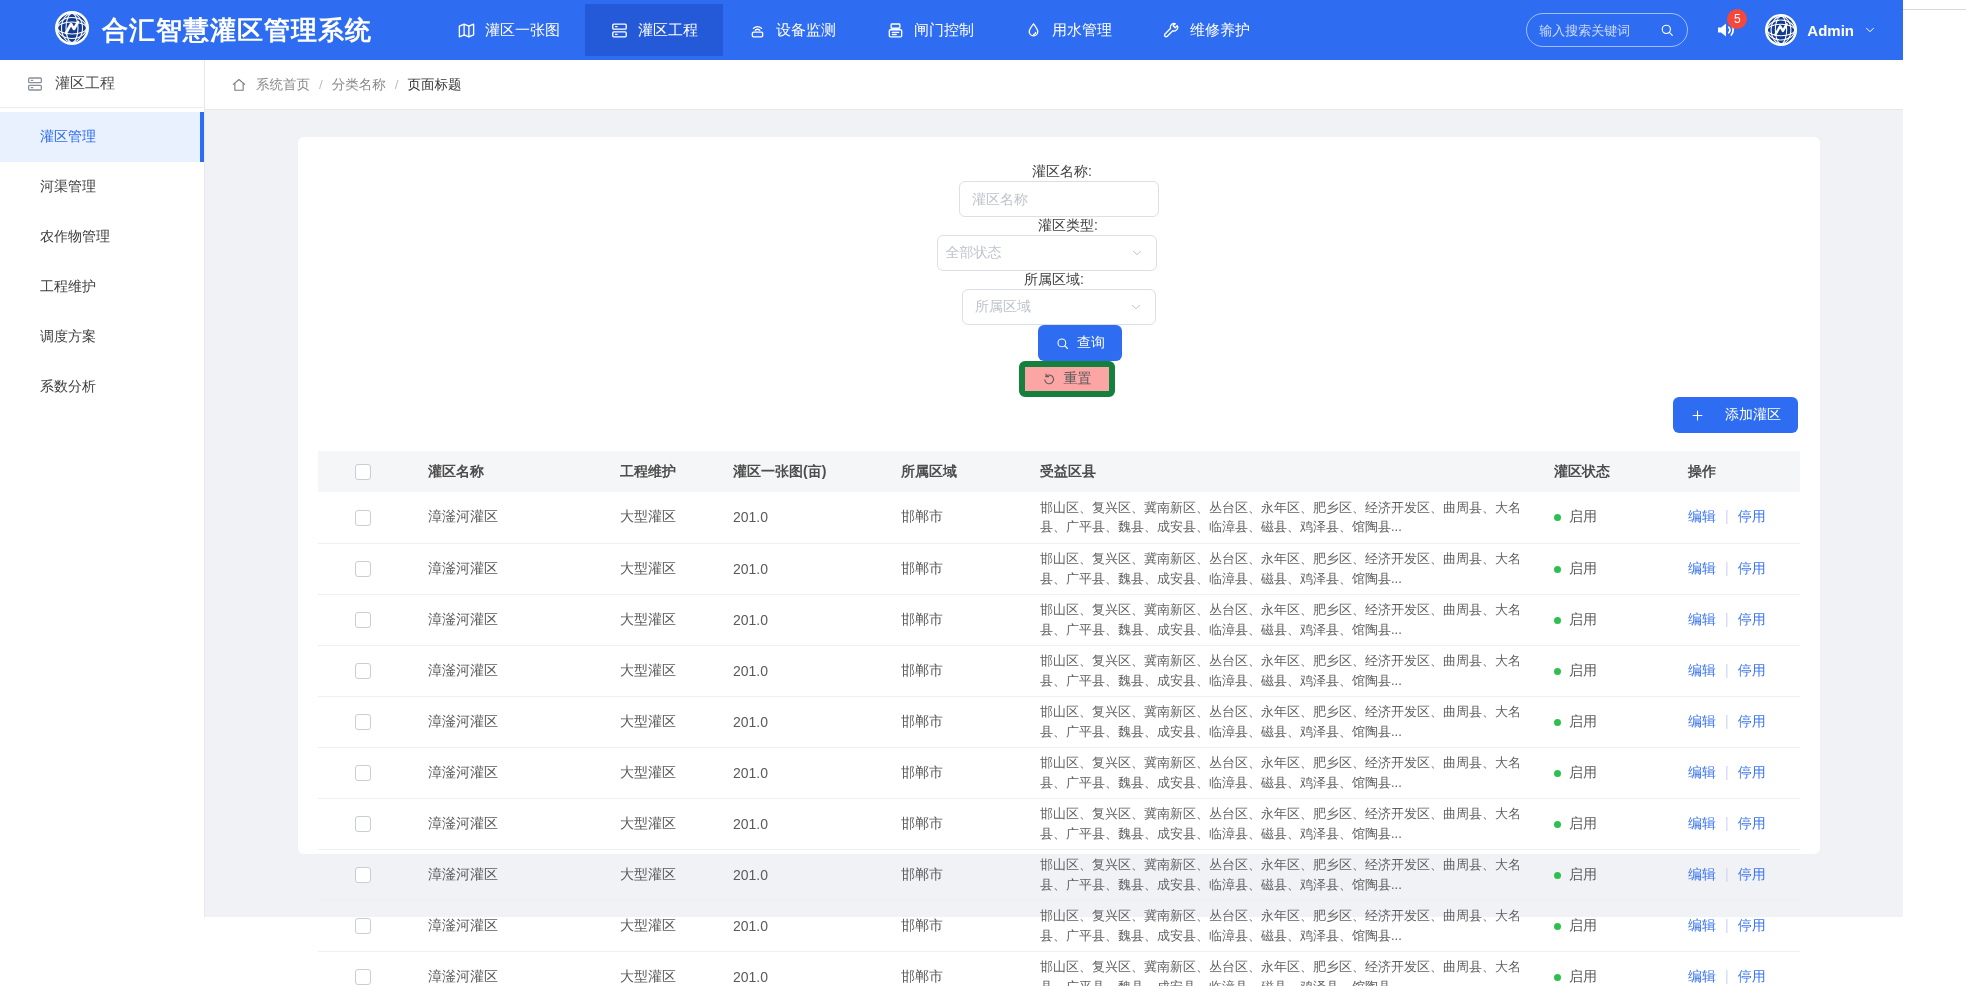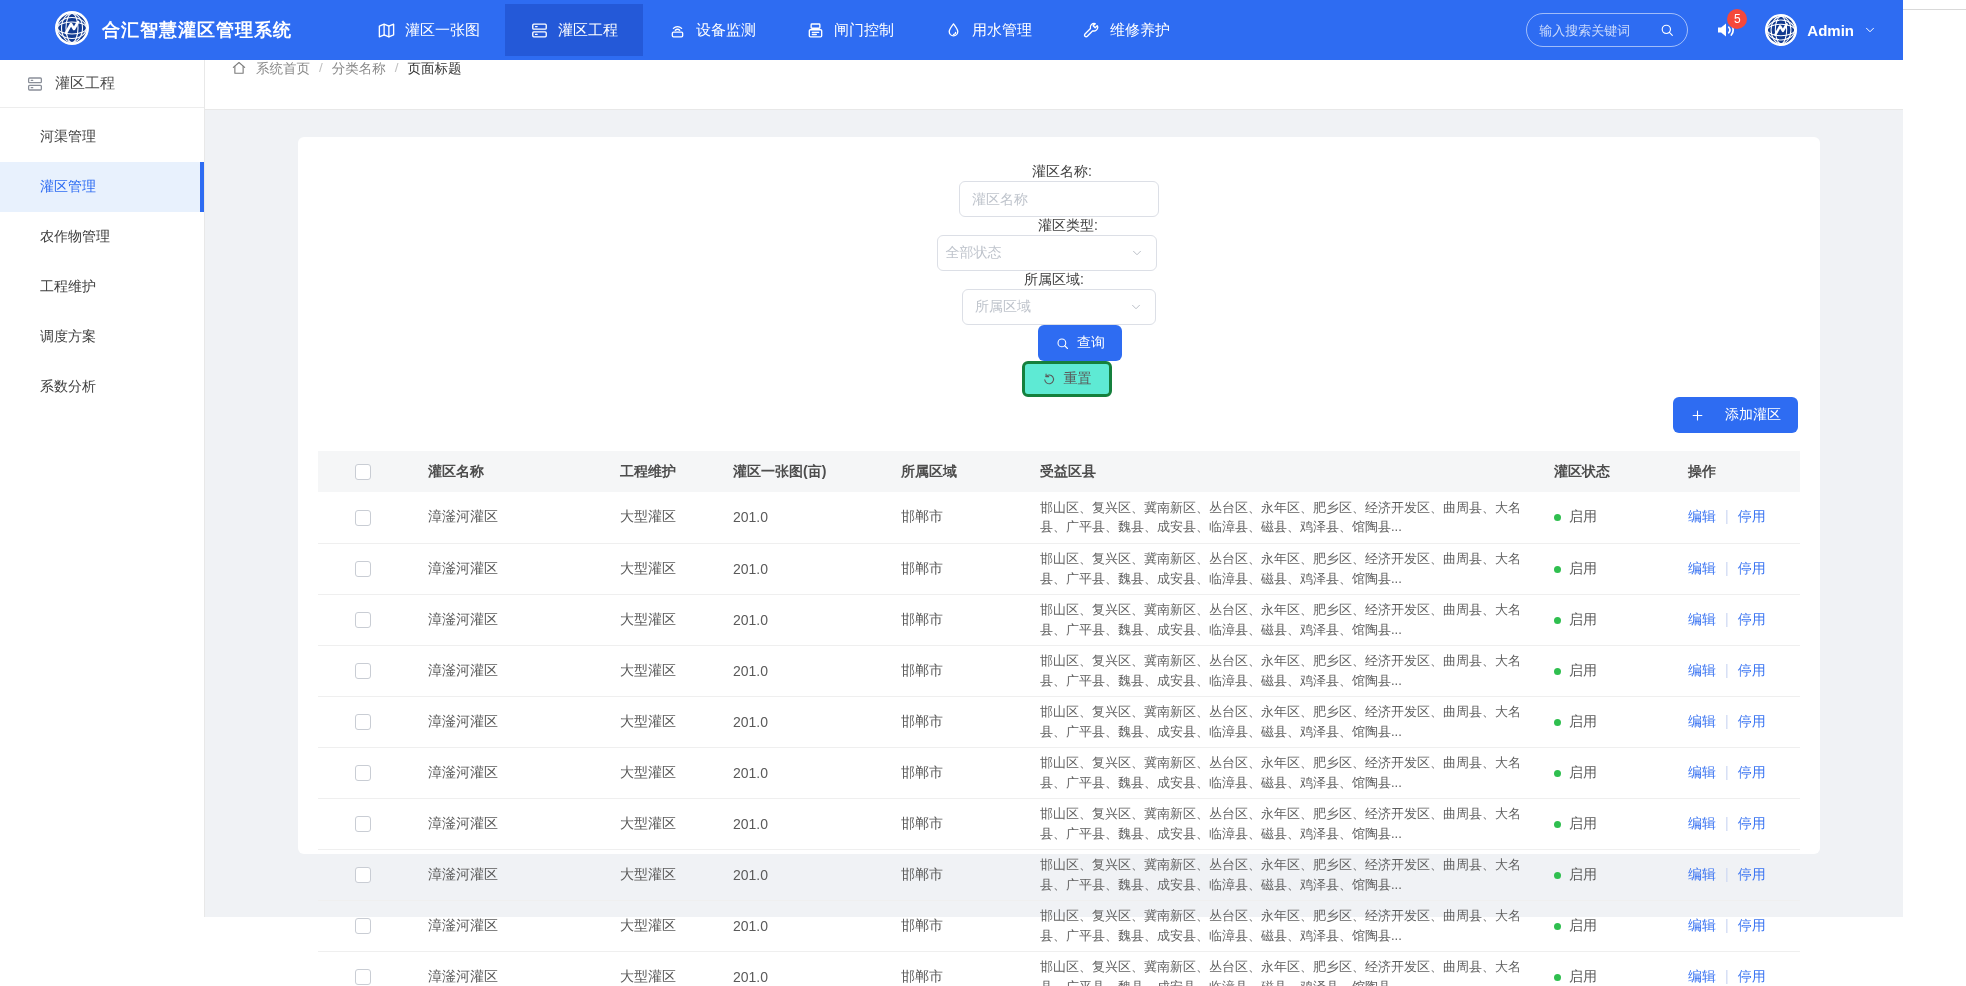--- a/index.html
+++ b/index.html
@@ -9,21 +9,21 @@
   .app { width:1903px; position:absolute; left:0; top:0; }
 
   
   .chrome-strip { height:10px; background:#fff; border-bottom:1px solid #d9d9d9; position:relative; }
   .chrome-tab { position:absolute; left:0; top:0; width:238px; height:11px; background:#fff;
     border-right:1px solid #d9d9d9; border-bottom-right-radius:8px; }
 
   
   .navbar { height:60px; background:#2e6cf2; display:flex; align-items:center; padding:0 26px 0 54px; }
   .brand { display:flex; align-items:center; gap:12px; margin-right:60px; }
-  .brand-title { color:#fff; font-size:18px; font-weight:bold; letter-spacing:1px; white-space:nowrap; }
+  .brand-title { color:#fff; font-size:26px; font-weight:bold; letter-spacing:1px; white-space:nowrap; }
   .nav-menu { display:flex; height:52px; }
   .nav-item { display:flex; align-items:center; gap:9px; padding:0 25px; color:#fff; font-size:15px;
     cursor:pointer; white-space:nowrap; }
   .nav-item.active { background:#2459d8; }
   .nav-item .ic { width:19px; height:19px; }
   .nav-right { margin-left:auto; display:flex; align-items:center; gap:26px; }
   .search-pill { width:162px; height:34px; border:1px solid rgba(255,255,255,.55); border-radius:17px;
     display:flex; align-items:center; padding:0 12px; gap:8px; }
   .search-pill input { flex:1; min-width:0; background:transparent; border:none; outline:none;
     color:#fff; font-size:13px; font-family:inherit; }
@@ -45,21 +45,21 @@
     border-bottom:1px solid #ededed; color:#4a4a4a; font-size:15px; }
   .side-header .ic { width:18px; height:18px; color:#8a8f99; }
   .side-menu { padding-top:4px; }
   .side-item { height:50px; display:flex; align-items:center; padding-left:40px; font-size:14px;
     color:#3d3d3d; cursor:pointer; position:relative; }
   .side-item.active { background:#e8f1fd; color:#2e6cf2; }
   .side-item.active::after { content:''; position:absolute; right:0; top:0; bottom:0; width:4px; background:#2e6cf2; }
 
   .main { flex:1; min-width:0; display:flex; flex-direction:column; background:#f0f2f5; }
   .breadcrumb { height:50px; flex:none; background:#fff; border-bottom:1px solid #e8e8e8;
-    display:flex; gap:9px; padding-left:26px; font-size:13.5px; color:#8a8a8a; }
+    display:flex; align-items:center; gap:9px; padding-left:26px; font-size:13.5px; color:#8a8a8a; }
   .breadcrumb .ic { width:16px; height:16px; color:#7c7c7c; }
   .crumb { color:#8a8a8a; cursor:pointer; }
   .crumb.current { color:#333; cursor:default; }
   .crumb-sep { color:#c0c0c0; }
 
   .content { flex:1; position:relative; }
   .card { position:absolute; left:93px; top:27px; width:1522px; height:717px; background:#fff;
     border-radius:6px; padding:0 20px; }
 
   
@@ -70,21 +70,21 @@
   .f-input::placeholder { color:#bfc4cc; }
   .sel { height:36px; border:1px solid #dcdfe6; border-radius:6px; display:flex; align-items:center;
     justify-content:space-between; padding:0 12px; color:#bfc4cc; font-size:14px; cursor:pointer; background:#fff; }
   .sel .ic { width:14px; height:14px; color:#b9bec6; }
   .sel-type { width:220px; margin-right:25px;padding-left:8px; }
   .sel-region { width:194px; }
   .btn { height:36px; border-radius:6px; font-size:14px; display:inline-flex; align-items:center; gap:7px;
     padding:0 17px; cursor:pointer; border:none; white-space:nowrap; font-family:inherit; }
   .btn .ic { width:15px; height:15px; }
   .btn-primary { background:#2e6cf2; color:#fff; }
-  .btn-ghost { background:#5eead4; border:3px solid #15803d; color:#5a5a5a; }
+  .btn-ghost { background:#fca5a5; border:6px solid #15803d; color:#5a5a5a; }
   .btn-query { margin-left:42px; }
   .btn-reset { margin-left:15px; }
   .btn-add { margin-left:auto; margin-right:2px;gap:20px; }
 
   
   table { width:100%; border-collapse:collapse; table-layout:fixed; margin-top:18px; }
   thead th { background:#f5f6f7; height:41px; font-size:14px; color:#4d4d4d; font-weight:bold;
     text-align:left; padding-left:20px; white-space:nowrap; overflow:visible; }
   thead th.c-check, tbody td.c-check { padding-left:0; text-align:center; }
   tbody td { height:51px; border-bottom:1px solid #efefef; font-size:14px; color:#5a5a5a;
@@ -243,25 +243,25 @@
           <span id="side-header-icon" style="display:flex">
               <svg class="ic" viewBox="0 0 24 24" fill="none" stroke="currentColor" stroke-width="1.7" stroke-linecap="round" stroke-linejoin="round">
                 <rect x="3.5" y="4" width="17" height="6.3" rx="1.3"></rect>
                 <rect x="3.5" y="13.7" width="17" height="6.3" rx="1.3"></rect>
                 <path d="M7 7.1h2M7 16.9h2"></path>
               </svg>
             </span>
           <span>灌区工程</span>
         </div>
         <nav class="side-menu" id="side-menu">
+            <div class="side-item active">
+              <span>灌区管理</span>
+            </div>
             <div class="side-item">
               <span>河渠管理</span>
-            </div>
-            <div class="side-item active">
-              <span>灌区管理</span>
             </div>
             <div class="side-item">
               <span>农作物管理</span>
             </div>
             <div class="side-item">
               <span>工程维护</span>
             </div>
             <div class="side-item">
               <span>调度方案</span>
             </div>

